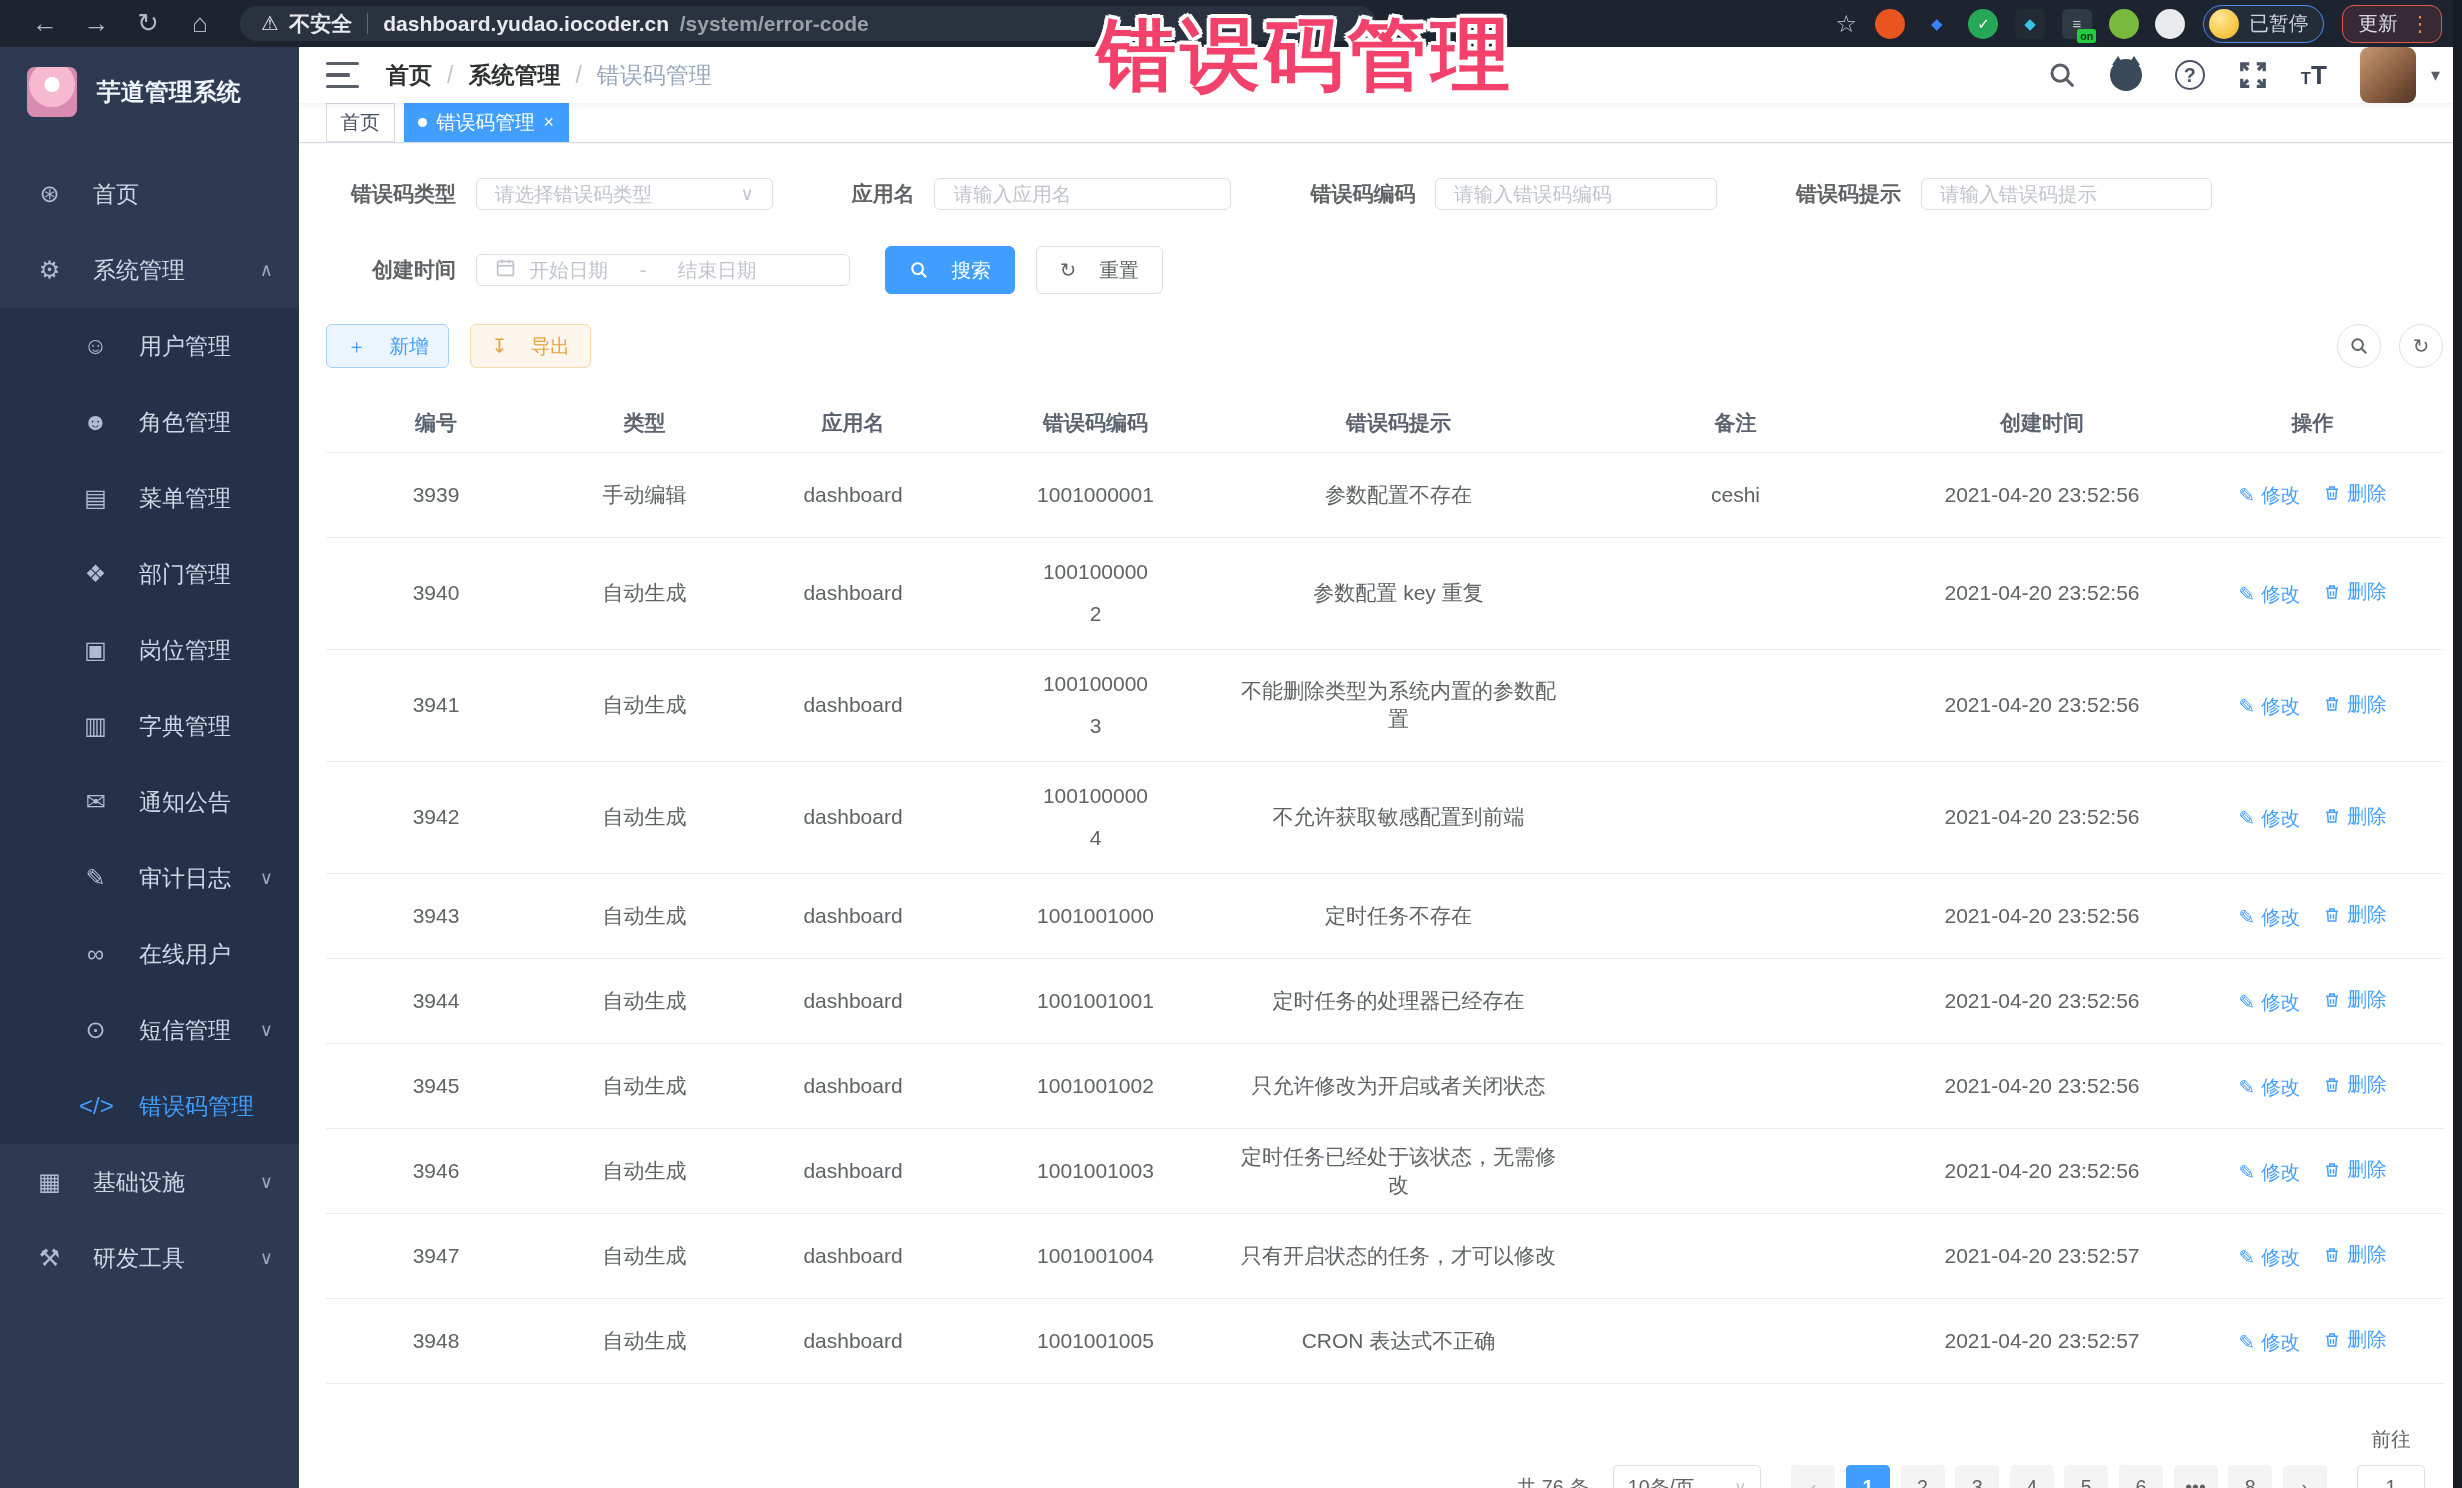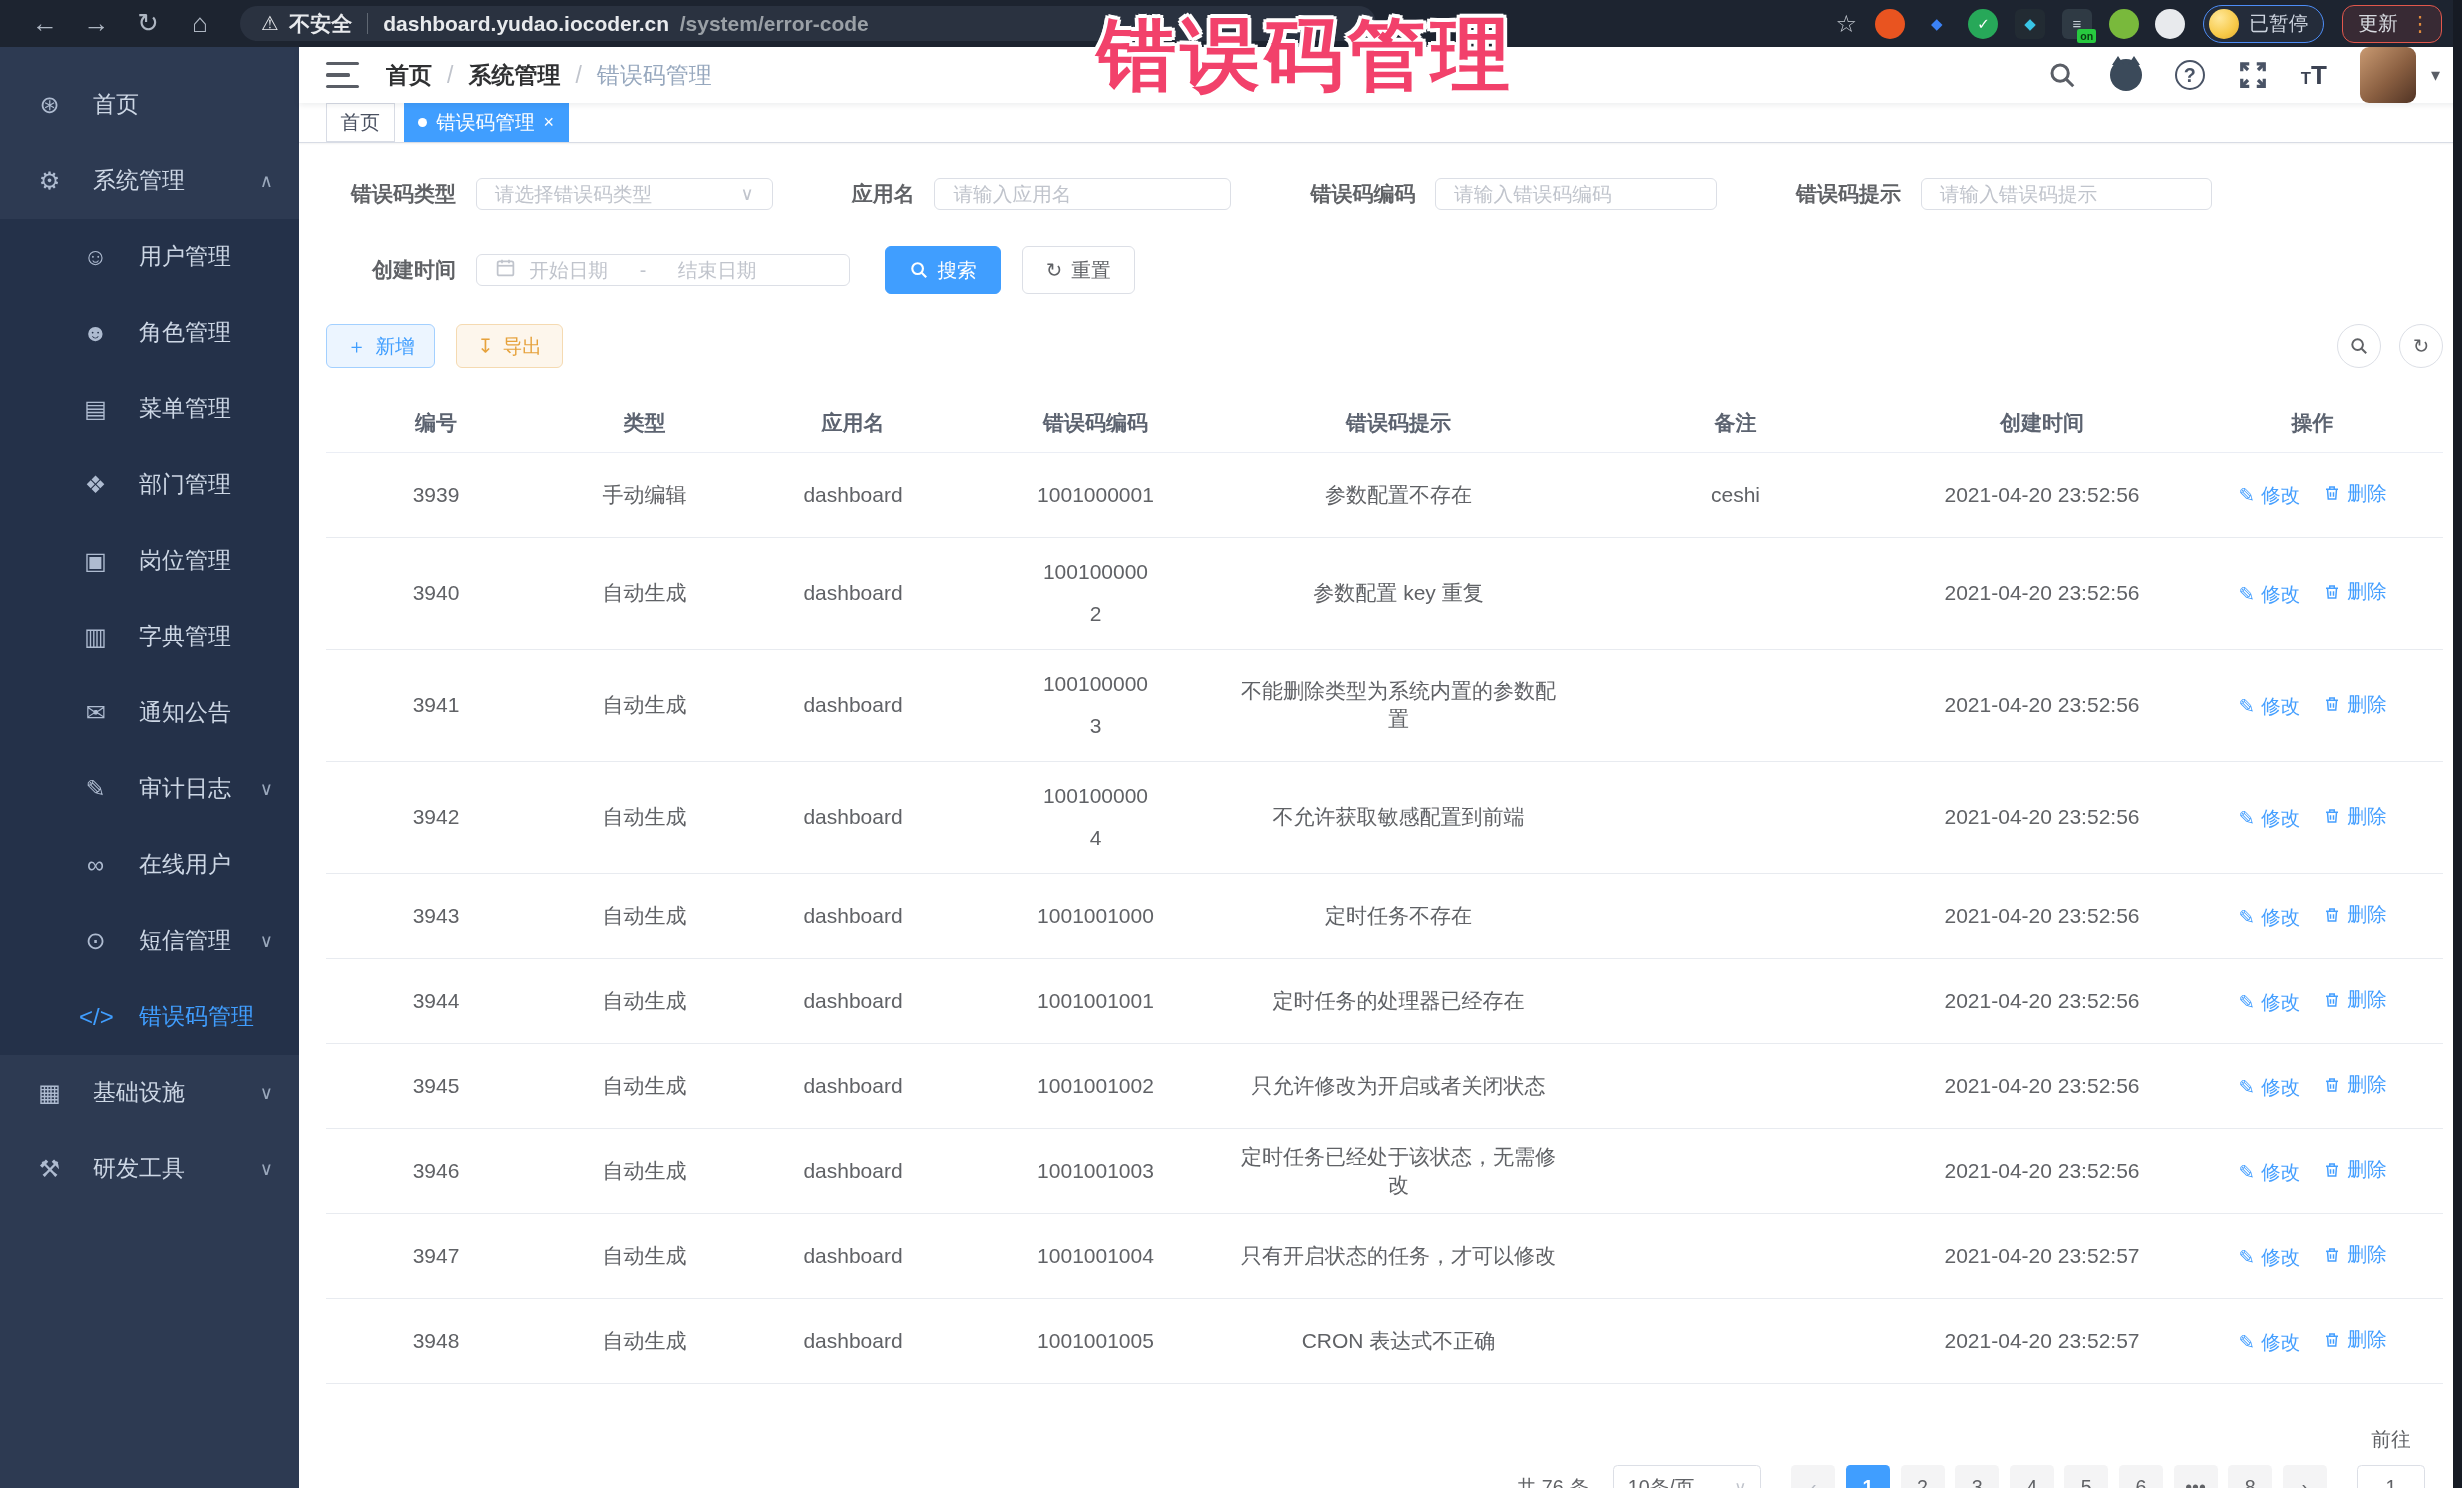--- a/index.html
+++ b/index.html
@@ -77,21 +77,21 @@
   .filter-row { display:flex; align-items:center; margin-bottom:36px; }
   .f-label { font-size:21px; font-weight:bold; color:#606266; margin-right:19.7px; white-space:nowrap; }
   .f-label.w { width:130px; text-align:right; }
   .f-input { height:32px; border:0.8px solid #dcdfe6; border-radius:6px; background:#fff; display:flex; align-items:center; padding:0 18px; color:#c0c4cc; font-size:19.7px; }
   .f-input .ph { color:#c0c4cc; }
   .f-input .caret { margin-left:auto; color:#c0c4cc; font-size:18px; }
   .gap { width:79px; flex:0 0 auto; }
   .date-input { width:374px; gap:13.6px; }
   .date-input .ph { flex:0 0 auto; }
   .cal-icon { color:#c0c4cc; font-size:19.7px; }
-  .btn { height:48px; border-radius:6px; display:flex; align-items:center; justify-content:center; gap:9px; font-size:19.7px; cursor:pointer; border:0.8px solid #dcdfe6; background:#fff; color:#606266; padding:0 23px; }
+  .btn { height:48px; border-radius:6px; display:flex; align-items:center; justify-content:center; gap:23px; font-size:19.7px; cursor:pointer; border:0.8px solid #dcdfe6; background:#fff; color:#606266; padding:0 23px; }
   .btn.primary { background:#409eff; border-color:#409eff; color:#fff; }
   .btn-search { margin-left:35px; }
   .btn-reset { margin-left:21px; }
   .toolbar { display:flex; align-items:center; margin:7.6px 0 26px 0; }
   .btn.plain-blue { height:44px; background:#ecf5ff; border-color:#a3d0ff; color:#409eff; padding:0 19.7px; border-radius:6px; }
   .btn.plain-warn { height:44px; background:#fdf6ec; border-color:#f5dab1; color:#e6a23c; padding:0 19.7px; border-radius:6px; margin-left:21px; }
   .toolbar-right { margin-left:auto; display:flex; gap:18px; }
   .circle-btn { width:44px; height:44px; border-radius:50%; border:0.8px solid #dcdfe6; background:#fff; color:#606266; display:flex; align-items:center; justify-content:center; font-size:19.7px; cursor:pointer; }
 
   
@@ -152,20 +152,24 @@
     </div>
     <div class="update-pill">
       <span class="update-label">更新</span>
       <span class="kebab-icon">⋮</span>
     </div>
   </div>
 </header>
 
 <div class="app">
   <aside class="sidebar">
+    <div class="logo-row">
+      <span class="logo-img"></span>
+      <span class="logo-title">芋道管理系统</span>
+    </div>
     <nav class="menu" id="side-menu">
         <div class="menu-item ">
           <span class="mi-icon">⊛</span>
           <span class="mi-label">首页</span>
         </div>
         <div class="menu-item ">
           <span class="mi-icon">⚙</span>
           <span class="mi-label">系统管理</span>
           <span class="mi-chevron">∧</span>
         </div>

